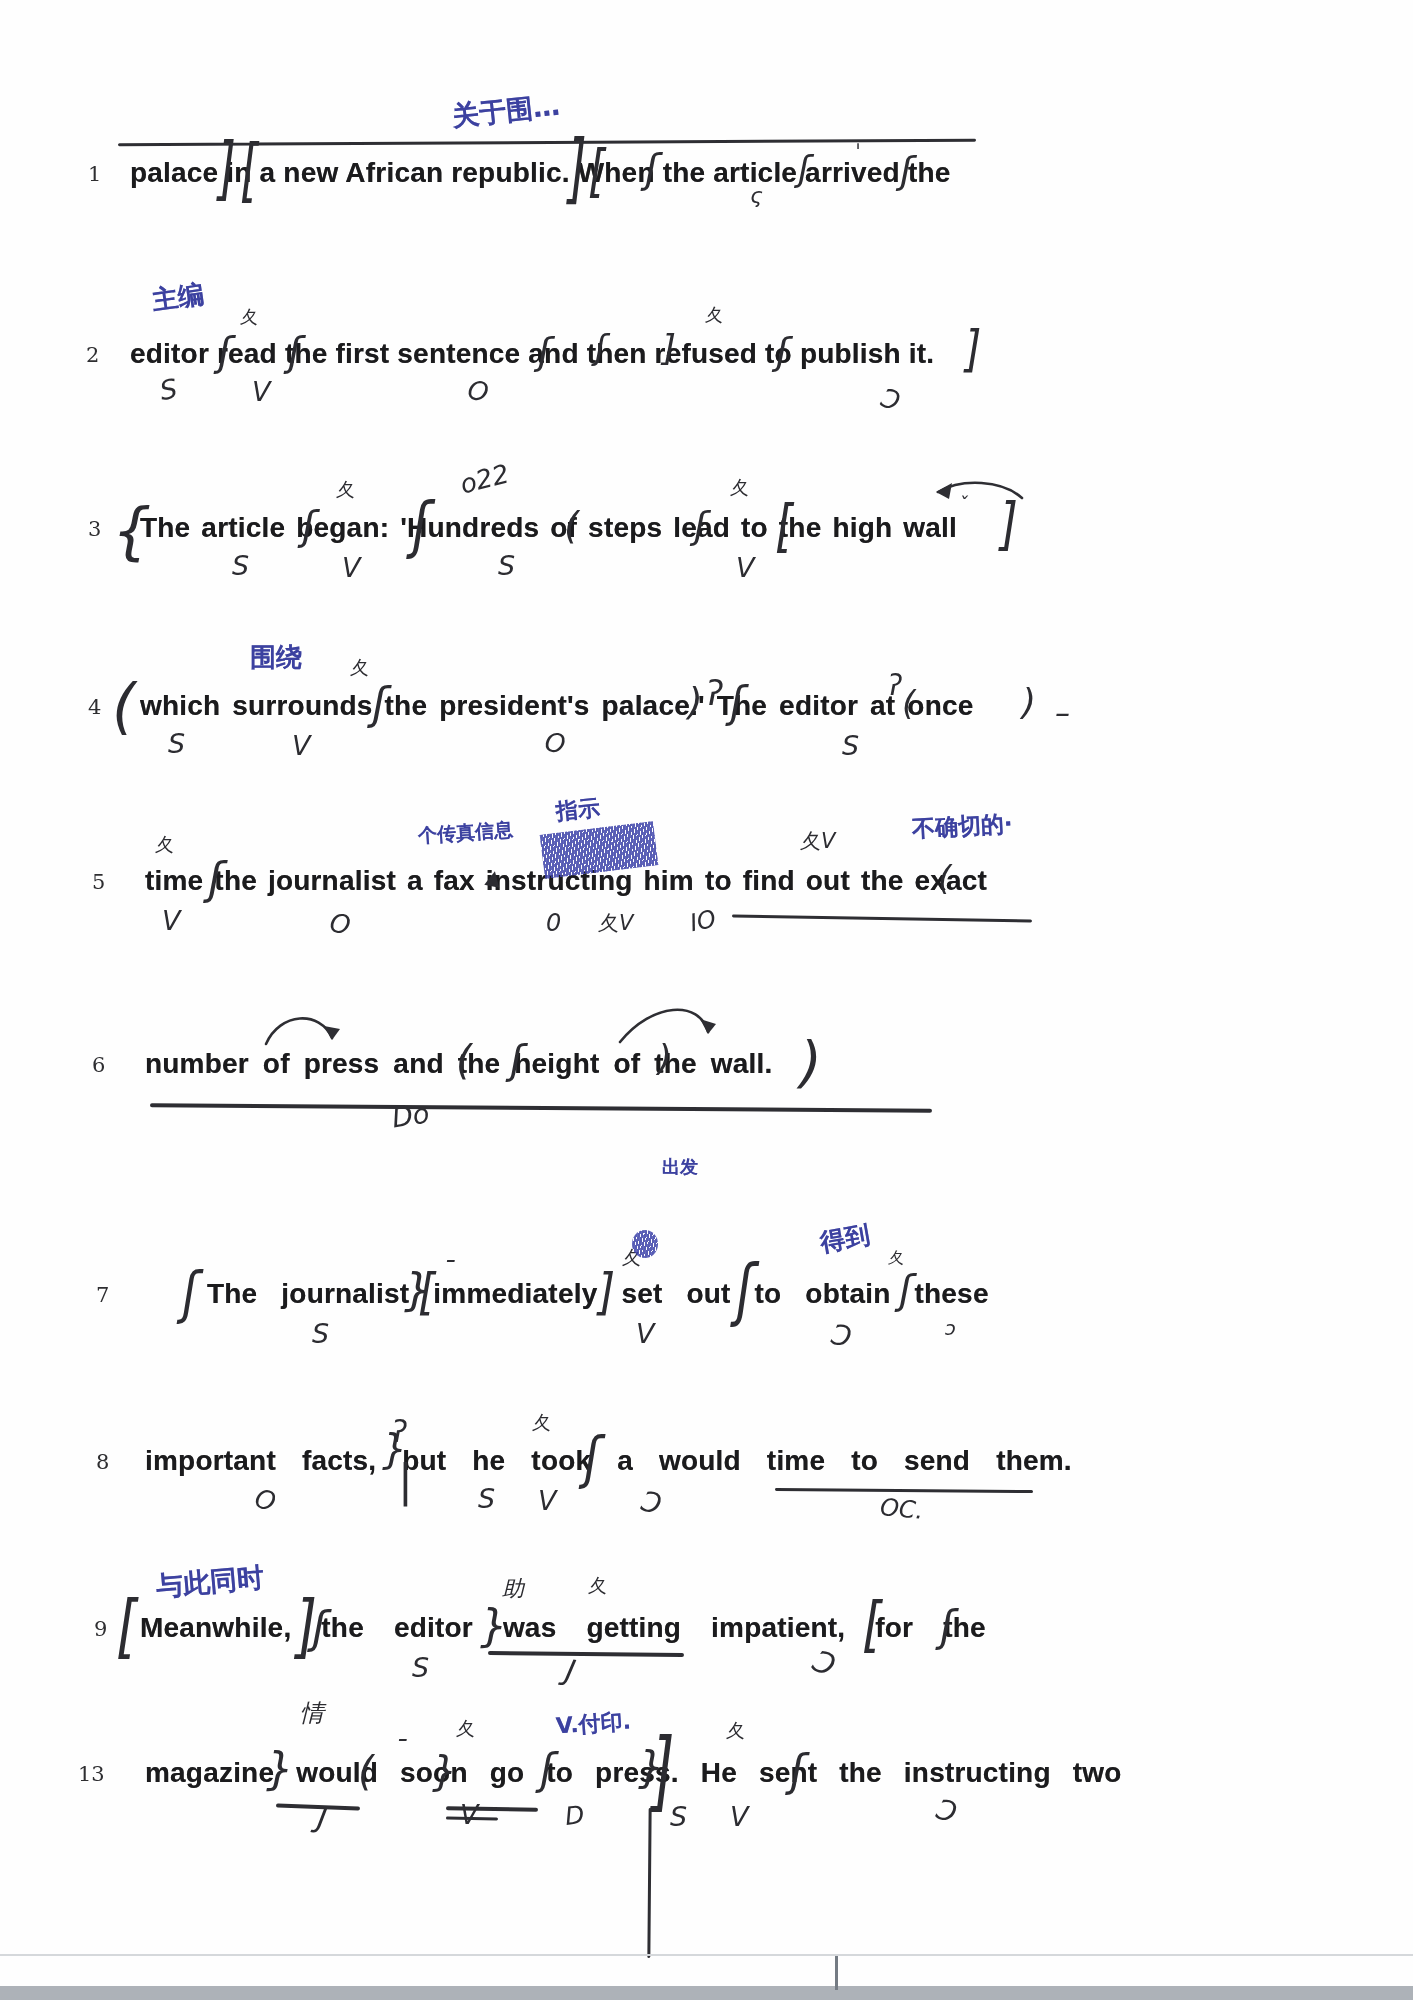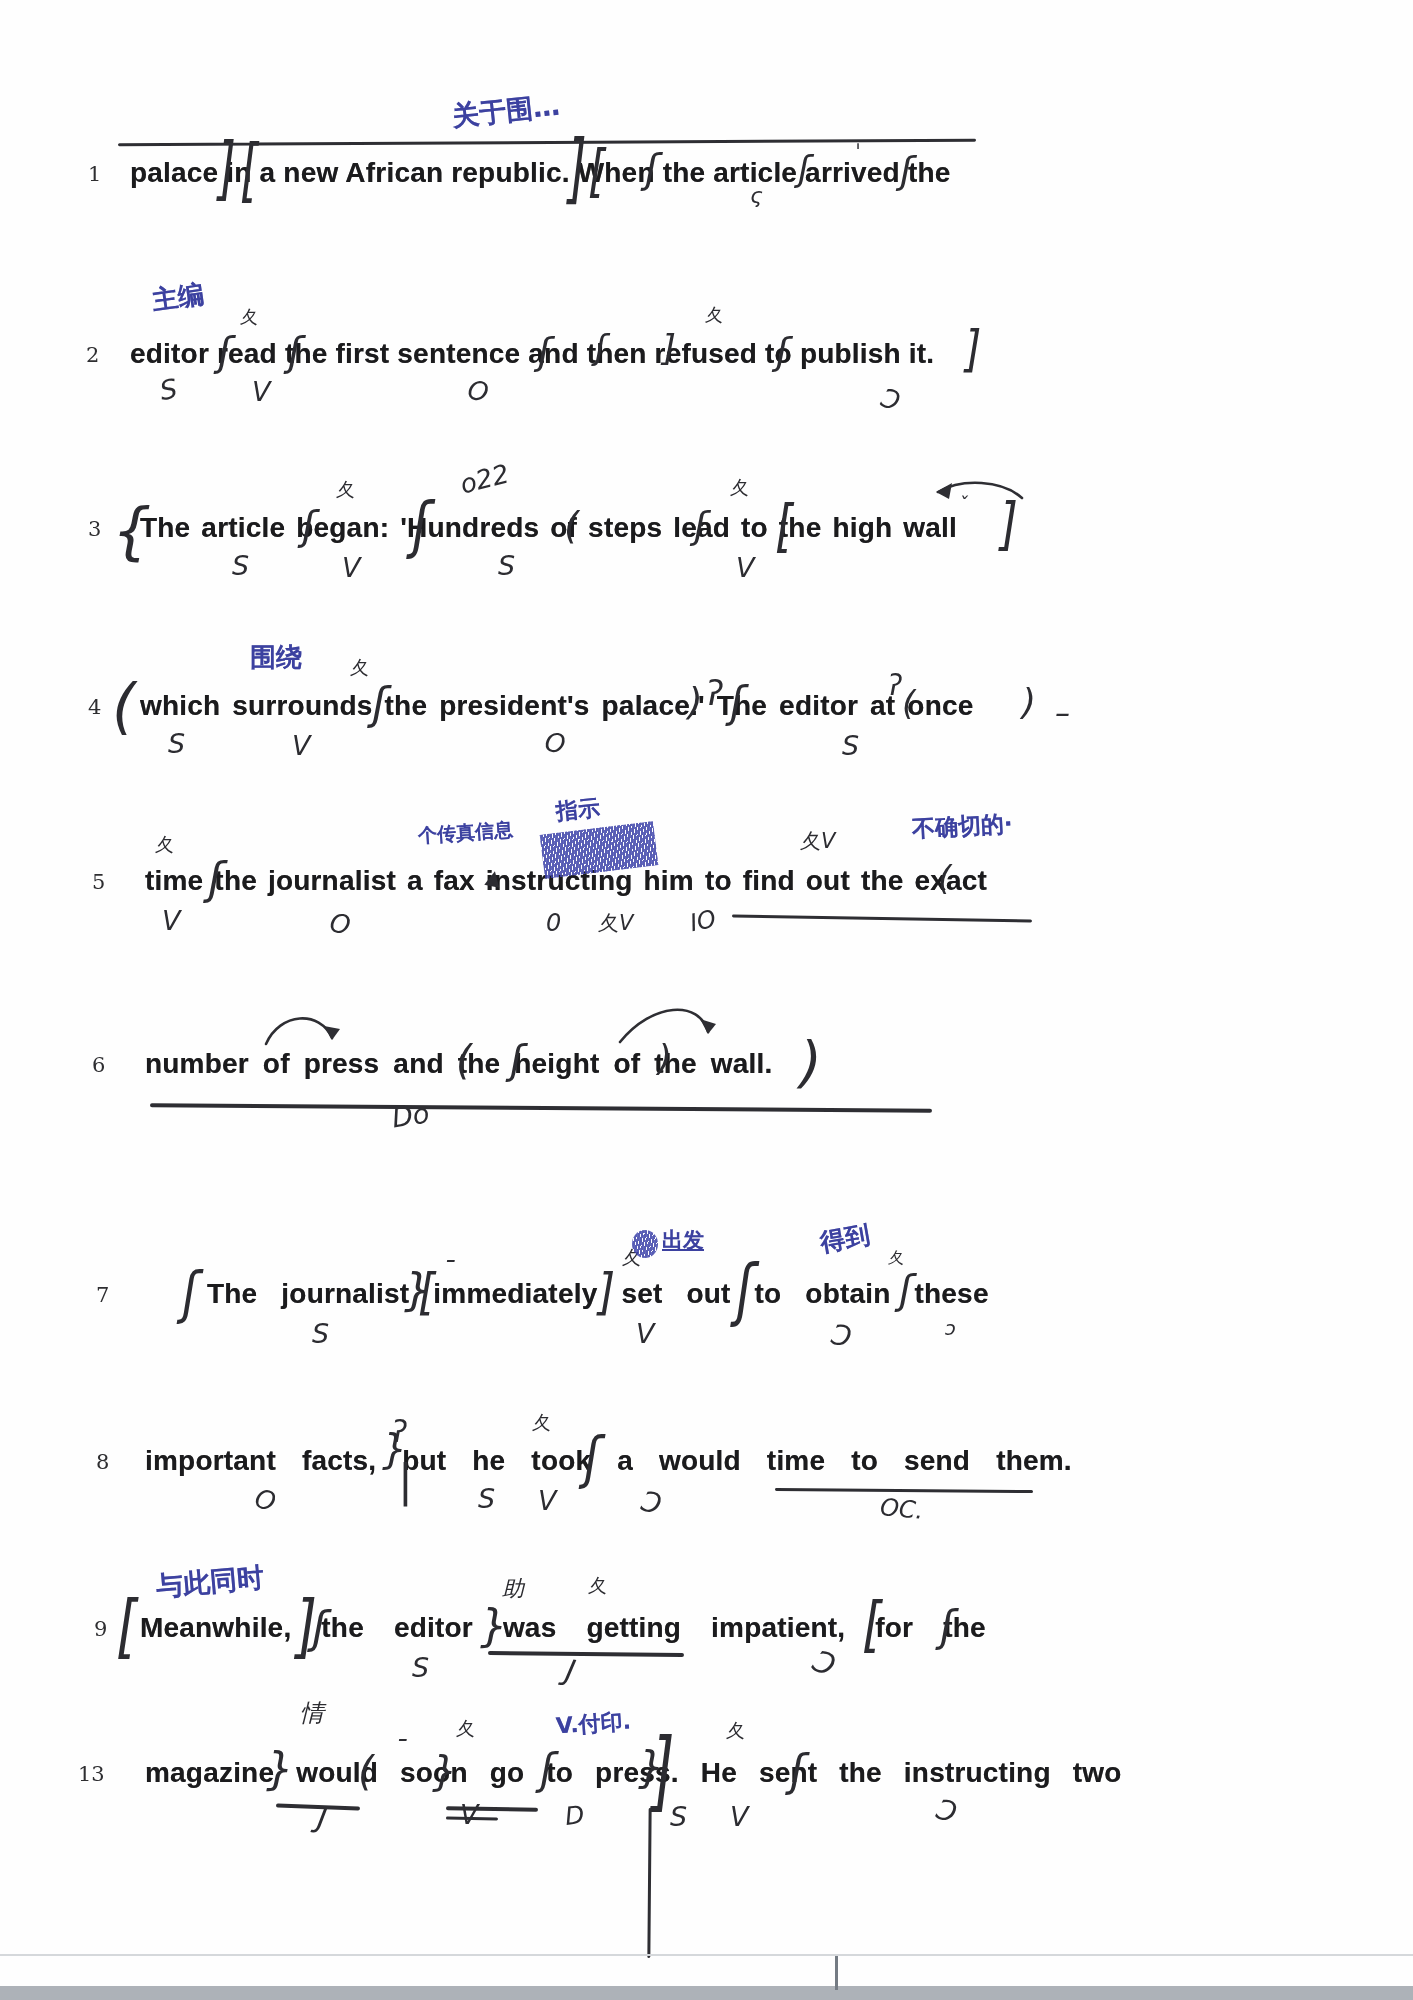--- a/index.html
+++ b/index.html
@@ -127,21 +127,21 @@
       <div class="mk" style="left: 658px; top: 1040px; font-size: 36px;">)</div>
       <div class="mk" style="left: 800px; top: 1034px; font-size: 56px;">)</div>
       <div class="mk" style="left: 392px; top: 1102px; font-size: 27px; transform: rotate(-8deg);">Do</div>
       <div class="mk" style="left: 182px; top: 1268px; font-size: 48px; transform: scaleY(1.2);">ʃ</div>
       <div class="mk" style="left: 312px; top: 1320px; font-size: 27px;">S</div>
       <div class="mk" style="left: 404px; top: 1268px; font-size: 44px;">}</div>
       <div class="mk" style="left: 418px; top: 1270px; font-size: 44px; transform: scaleY(1.15);">[</div>
       <div class="mk" style="left: 442px; top: 1258px; font-size: 26px;">ˉ</div>
       <div class="mk" style="left: 598px; top: 1270px; font-size: 44px; transform: scaleY(1.15);">]</div>
       <div class="mk" style="left: 622px; top: 1248px; font-size: 19px;">夂</div>
-      <div class="mk blue" style="left: 662px; top: 1230px; font-size: 21px; text-decoration: underline;">出发</div>
+      <div class="mk blue" style="left: 662px; top: 1158px; font-size: 18px;">出发</div>
       <div class="mk" style="left: 636px; top: 1320px; font-size: 27px;">V</div>
       <div class="mk" style="left: 736px; top: 1264px; font-size: 52px; transform: scaleY(1.3);">ʃ</div>
       <div class="mk blue" style="left: 820px; top: 1226px; font-size: 25px; transform: rotate(-10deg);">得到</div>
       <div class="mk" style="left: 888px; top: 1250px; font-size: 16px;">夂</div>
       <div class="mk" style="left: 830px; top: 1322px; font-size: 28px; transform: rotate(12deg);">Ɔ</div>
       <div class="mk" style="left: 899px; top: 1270px; font-size: 40px;">ʃ</div>
       <div class="mk" style="left: 945px; top: 1318px; font-size: 20px;">ɔ</div>
       <div class="mk" style="left: 255px; top: 1487px; font-size: 26px; transform: rotate(14deg);">O</div>
       <div class="mk" style="left: 382px; top: 1429px; font-size: 40px;">}</div>
       <div class="mk" style="left: 392px; top: 1417px; font-size: 30px;">ʔ</div>

